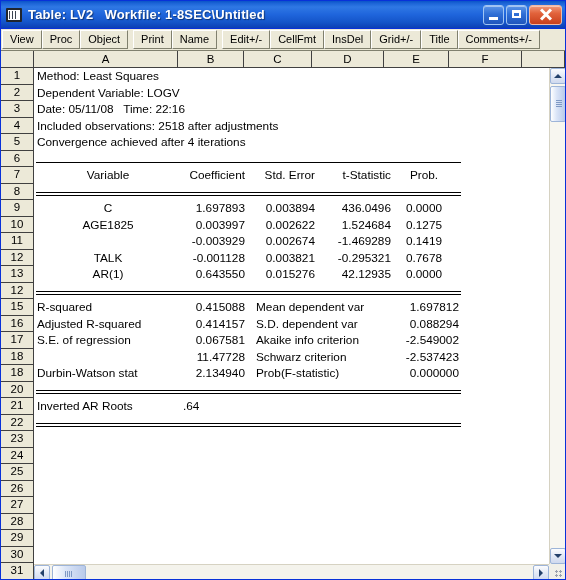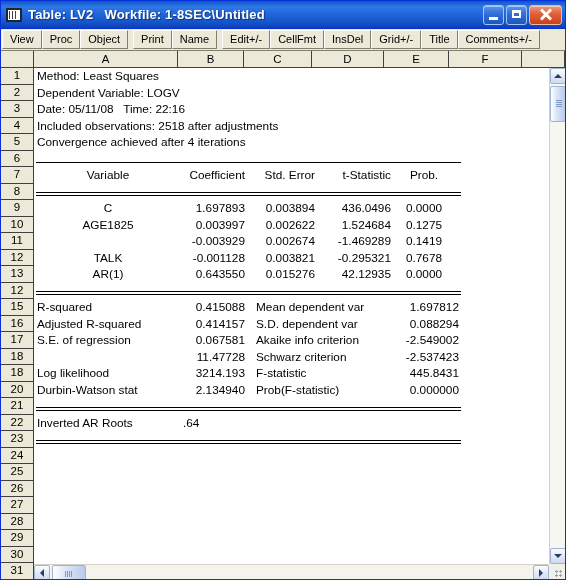--- a/index.html
+++ b/index.html
@@ -509,26 +509,20 @@
             <div class="txt sB">0.067581</div>
             <div class="txt sC">Akaike info criterion</div>
             <div class="txt sE">-2.549002</div>
           </div>
           <div class="row">
             <div class="txt sB">11.47728</div>
             <div class="txt sC">Schwarz criterion</div>
             <div class="txt sE">-2.537423</div>
           </div>
           <div class="row">
-            <div class="txt cA">Log likelihood</div>
-            <div class="txt sB">3214.193</div>
-            <div class="txt sC">F-statistic</div>
-            <div class="txt sE">445.8431</div>
-          </div>
-          <div class="row">
             <div class="txt cA">Durbin-Watson stat</div>
             <div class="txt sB">2.134940</div>
             <div class="txt sC">Prob(F-statistic)</div>
             <div class="txt sE">0.000000</div>
           </div>
           <div class="row">
             <div class="rule d1"></div>
             <div class="rule d2"></div>
           </div>
           <div class="row">

